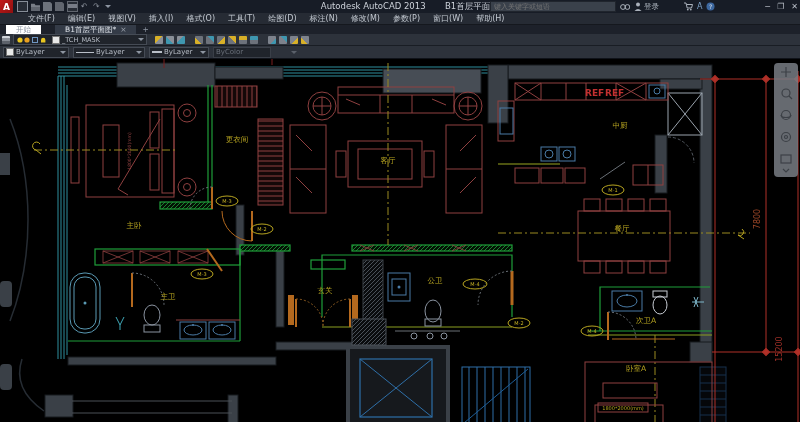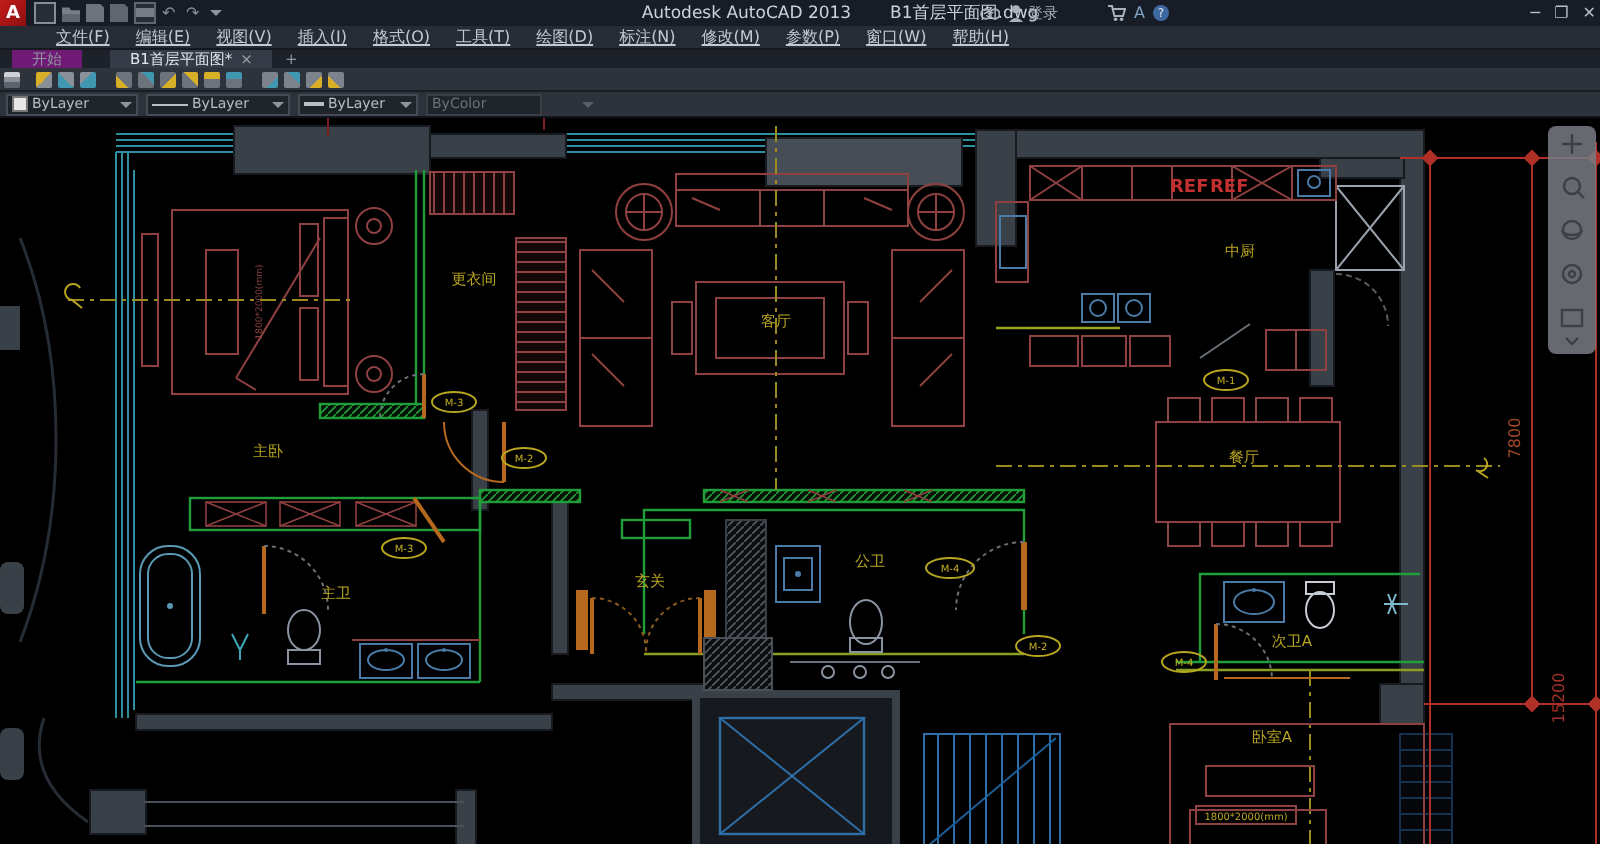--- a/index.html
+++ b/index.html
@@ -7,23 +7,23 @@
   .titlebar{height:13px;background:#171c26;display:flex;align-items:center;font-size:8.5px;color:#c3c9d1;position:relative;}
   .acad-logo{width:13px;height:13px;background:linear-gradient(135deg,#c21a1a,#8e1010);color:#fff;font-weight:bold;font-size:9px;display:flex;align-items:center;justify-content:center;flex:0 0 auto;}
   .qat{display:flex;align-items:center;gap:3px;margin-left:4px;}
   .qat-ic{width:9px;height:9px;display:inline-block;position:relative;opacity:.85;}
   .title-text{position:absolute;left:420px;transform:translateX(-50%);white-space:nowrap;color:#cdd2da;font-size:8.5px;}
   .search-wrap{position:absolute;left:490px;display:flex;align-items:center;gap:4px;}
   .search-input{width:118px;height:9px;background:#3a414b;border:1px solid #20252d;color:#8d95a1;font-size:7px;padding:0 3px;font-family:inherit;}
   .tbar-ic{display:inline-flex;align-items:center;gap:2px;color:#aab1bb;font-size:7.5px;}
   .win-controls{position:absolute;right:2px;display:flex;gap:7px;color:#b9bfc8;font-size:8px;}
   .menubar{height:11px;background:#262b34;border-bottom:1px solid #15181e;display:flex;align-items:center;gap:1px;padding-left:22px;font-size:8px;color:#c3c9d1;}
-  .menu-item{padding:0 6px;cursor:default;text-decoration:underline;}
+  .menu-item{padding:0 6px;cursor:default;}
   .tabbar{height:9px;background:#1d212a;display:flex;align-items:flex-end;font-size:7.5px;color:#8d95a1;}
-  .ftab{padding:0 10px;height:9px;display:flex;align-items:center;gap:4px;background:#701a75;}
+  .ftab{padding:0 10px;height:9px;display:flex;align-items:center;gap:4px;background:#ffffff;}
   .ftab.active{background:#343b47;color:#e2e6ec;}
   .ftab-plus{padding:0 6px;color:#8d95a1;}
   .toolbar1{height:11px;background:#2d323b;border-bottom:1px solid #191d24;display:flex;align-items:center;gap:3px;padding-left:2px;}
   .toolbar2{height:12px;background:#2d323b;border-bottom:1px solid #10131a;display:flex;align-items:center;gap:4px;padding-left:3px;}
   .dd{height:9px;background:#20242b;border:1px solid #454b55;display:flex;align-items:center;font-size:7px;color:#b9bfc8;padding:0 2px;gap:2px;position:relative;}
   .dd .chev{width:0;height:0;border-left:3px solid transparent;border-right:3px solid transparent;border-top:3px solid #8d95a1;margin-left:auto;}
   .dd.disabled{color:#6a707a;border-color:#3a3f48;}
   .sw{width:6px;height:6px;background:#e8e8e8;border:1px solid #777;display:inline-block;}
   .mini{width:8px;height:8px;display:inline-block;border-radius:1px;}
   .ltline{display:inline-block;height:1px;background:#b9bfc8;}
@@ -47,20 +47,21 @@
     <span class="qat-ic" style="color:#9aa1ab;font-size:8px;line-height:9px;">↶</span>
     <span class="qat-ic" style="color:#9aa1ab;font-size:8px;line-height:9px;">↷</span>
     <span style="width:0;height:0;border-left:3px solid transparent;border-right:3px solid transparent;border-top:3px solid #8d95a1;"></span>
   </div>
   <div class="title-text">
     <span>Autodesk AutoCAD 2013</span>
     <span style="display:inline-block;width:14px;"></span>
     <span>B1首层平面图.dwg</span>
   </div>
   <div class="search-wrap">
+    <input class="search-input" placeholder="键入关键字或短语" style="">
     <span class="tbar-ic">
       <svg width="10" height="8">
           <circle cx="3" cy="4" r="2.4" fill="none" stroke="#aab1bb"></circle>
           <circle cx="7.4" cy="4" r="2.4" fill="none" stroke="#aab1bb"></circle>
         </svg>
     </span>
     <span class="tbar-ic">
       <svg width="8" height="9">
           <circle cx="4" cy="2.6" r="2" fill="#aab1bb"></circle>
           <path d="M0.5 9 Q4 5 7.5 9Z" fill="#aab1bb"></path>
@@ -111,20 +112,31 @@
   </div>
   <div class="ftab active" style="margin-left:14px;">
     <span>B1首层平面图*</span>
     <span style="color:#9aa1ab;">×</span>
   </div>
   <div class="ftab-plus">+</div>
 </div>
 
 <div class="toolbar1">
   <span class="mini" style="background:linear-gradient(#cfd3d9 30%,#8a8f98 30%,#8a8f98 60%,#5d626b 60%);"></span>
+  <div class="dd" style="width:128px;">
+    <svg width="34" height="8">
+      <circle cx="4" cy="4" r="2.6" fill="#e8c520"></circle>
+      <circle cx="11" cy="4" r="2.6" fill="#e8a020"></circle>
+      <rect x="16.5" y="1.5" width="5" height="5" fill="none" stroke="#6f96c2"></rect>
+      <path d="M25 4 a2.2 2.2 0 0 1 4.4 0 v2.5 h-4.4 Z" fill="#e8c520"></path>
+    </svg>
+    <span class="sw"></span>
+    <span style="font-size:6.5px;">_TCH_MASK</span>
+    <span class="chev"></span>
+  </div>
   <span style="width:2px;"></span>
   <span class="mini" style="background:linear-gradient(135deg,#d8b028 50%,#8a8f98 50%);"></span>
   <span class="mini" style="background:linear-gradient(45deg,#3f97b0 50%,#8a8f98 50%);"></span>
   <span class="mini" style="background:linear-gradient(135deg,#8a8f98 40%,#3f97b0 40%);"></span>
   <span style="width:4px;"></span>
   <span class="mini" style="background:linear-gradient(45deg,#d8b028 40%,#6d727b 40%);"></span>
   <span class="mini" style="background:linear-gradient(225deg,#3f97b0 40%,#6d727b 40%);"></span>
   <span class="mini" style="background:linear-gradient(135deg,#6d727b 55%,#d8b028 55%);"></span>
   <span class="mini" style="background:linear-gradient(45deg,#6d727b 55%,#d8b028 55%);"></span>
   <span class="mini" style="background:linear-gradient(#d8b028 45%,#6d727b 45%);"></span>

